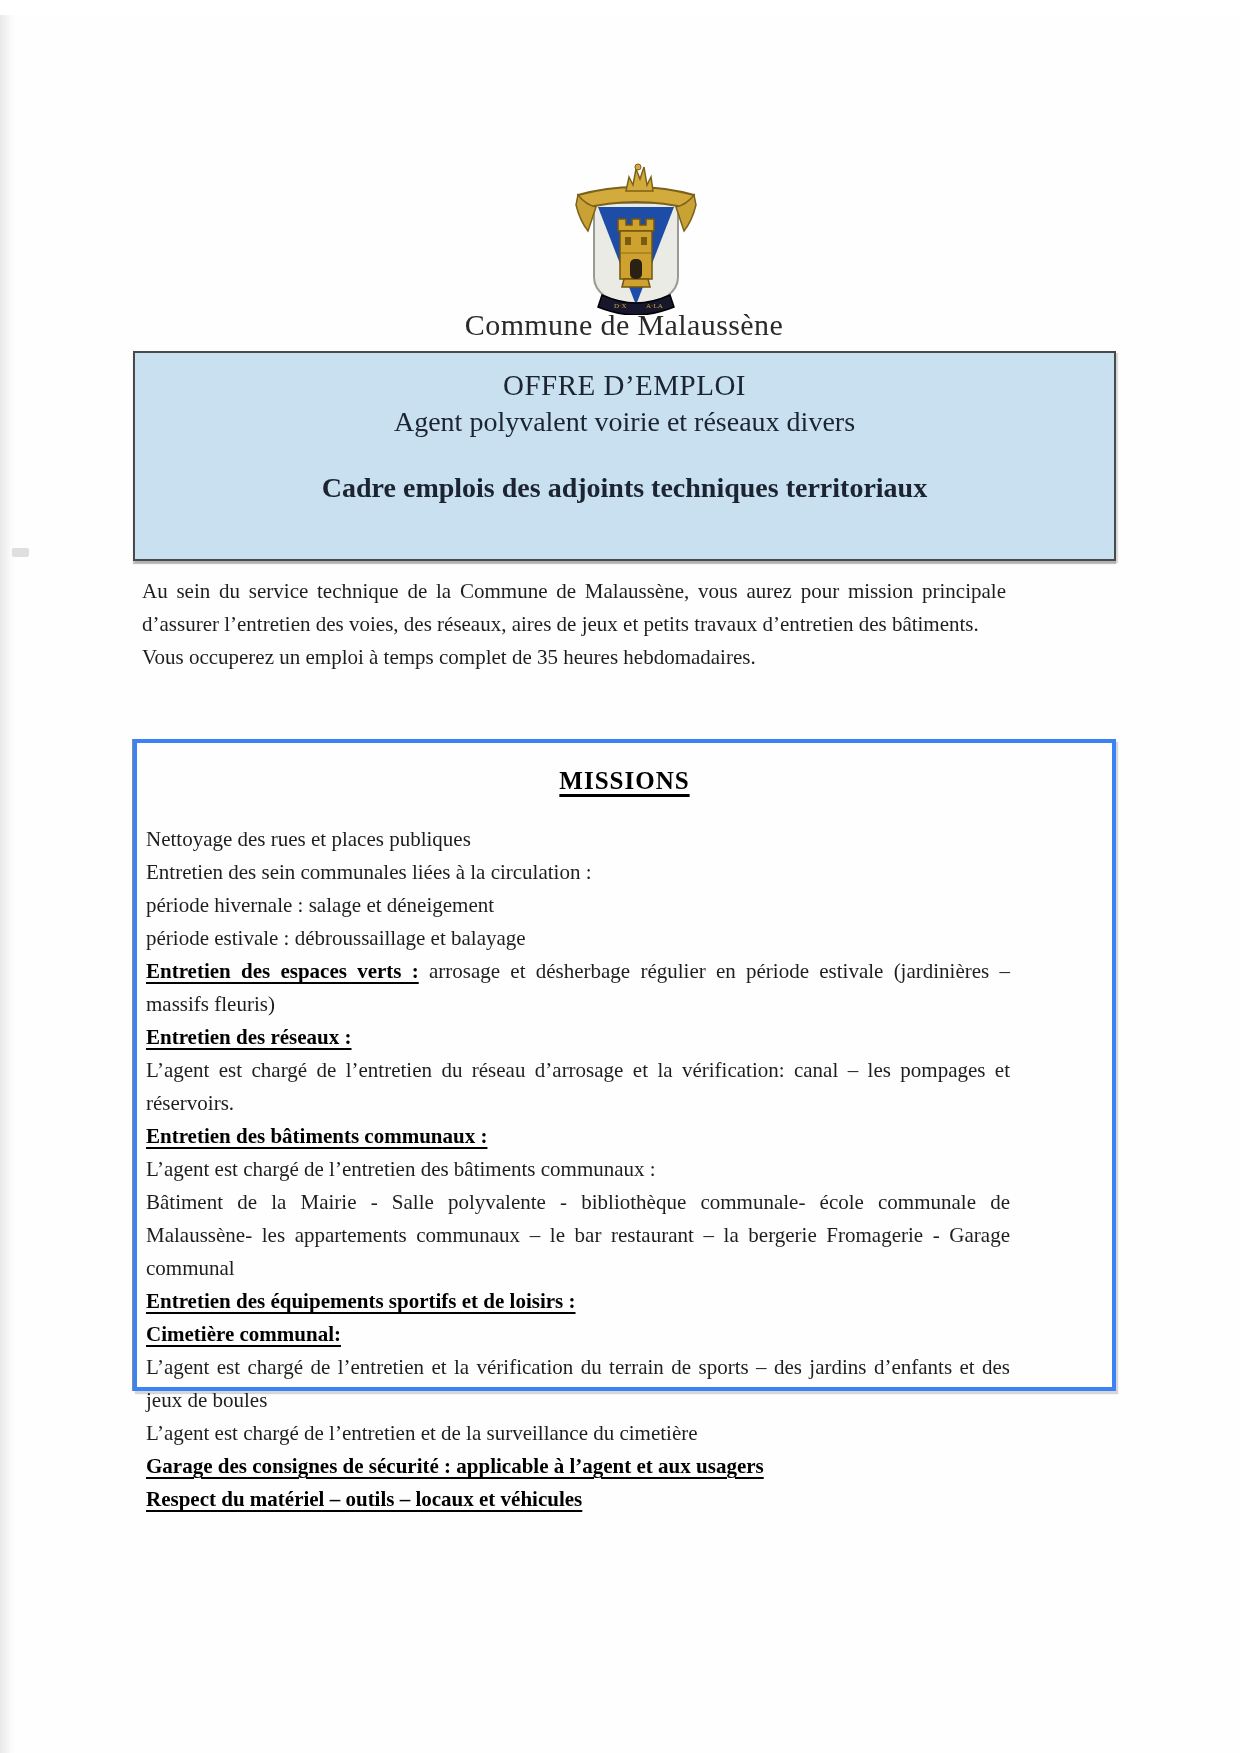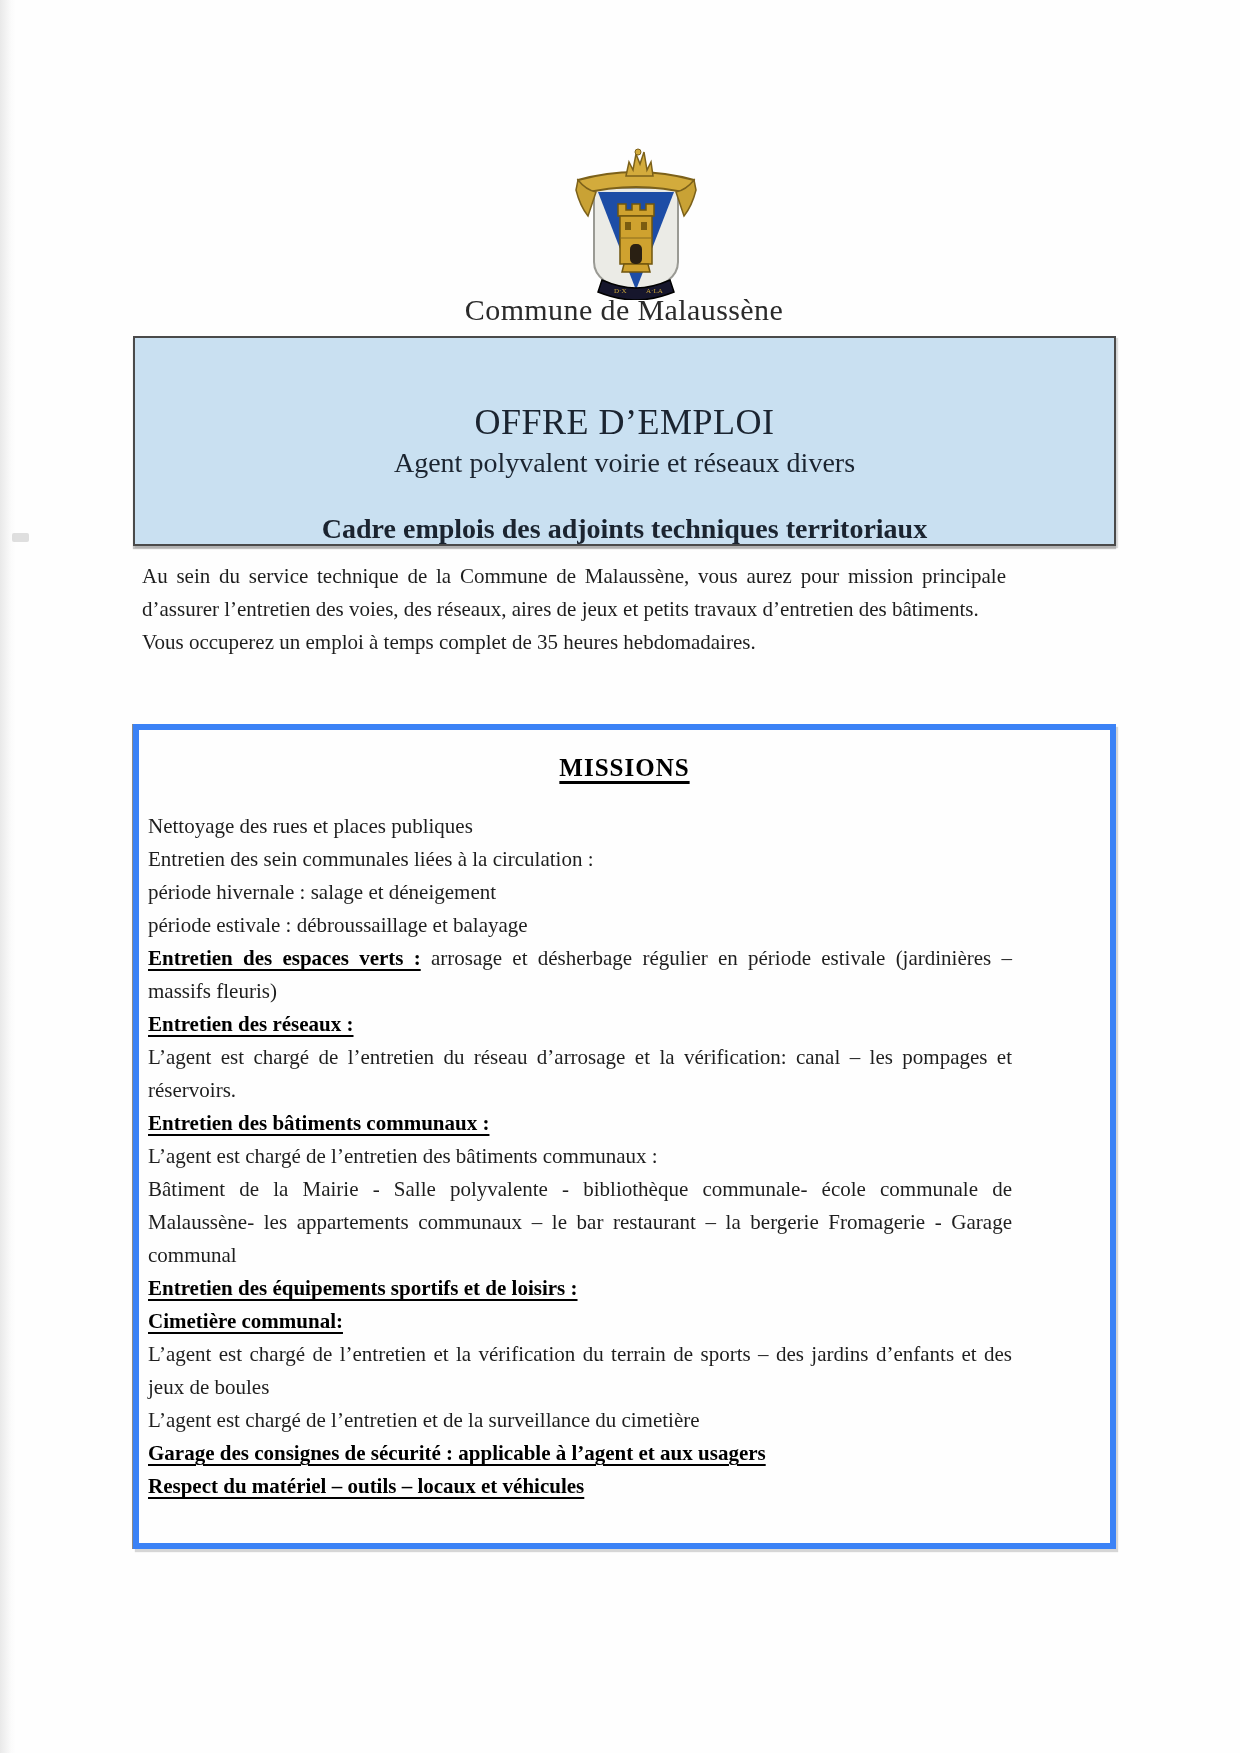--- a/index.html
+++ b/index.html
@@ -2,21 +2,21 @@
 <html><head>
 <meta charset="utf-8">
 <style>
   * { margin:0; padding:0; box-sizing:border-box; }
   html,body { background:#ffffff; }
   body {
     width:1240px; height:1753px; position:relative;
     font-family:"Liberation Serif", serif;
     color:#1e1e1e; overflow:hidden;
   }
-  .page { position:absolute; inset:0; background:#fefefe; }
+  .page { position:absolute; inset:0; background:#fefefe;margin-top:15px; }
   
   .scan-edge {
     position:absolute; left:0; top:0; width:16px; height:100%;
     background:linear-gradient(to right, #e9e9e9, #fbfbfb 70%, #fefefe);
   }
   .scan-speck {
     position:absolute; left:12px; top:533px; width:17px; height:9px;
     background:#c4c4c4; opacity:.55; border-radius:2px;
   }
   
@@ -26,31 +26,31 @@
     position:absolute; left:0; top:293px; width:1248px;
     text-align:center; font-size:30px; letter-spacing:.4px; color:#2a2a2a;
   }
   
   .header-box {
     position:absolute; left:133px; top:336px; width:983px; height:210px;
     background:#c9e0f1; border:2px solid #4a4a4a;
     box-shadow:0 3px 1px rgba(125,125,125,.45), 2px 2px 1px rgba(125,125,125,.25);
     text-align:center; color:#1b2430;
   }
-  .hb-line1 { padding-top:63px; font-size:36px; letter-spacing:.5px; }
+  .hb-line1 { padding-top:16px; font-size:29px; letter-spacing:.5px; }
   .hb-line2 { margin-top:4px; font-size:28px; }
   .hb-line3 { margin-top:34px; font-size:28px; font-weight:bold; }
   
   .intro { position:absolute; left:142px; top:560px; width:864px;
            font-size:21px; line-height:33px; }
   .intro .p1 { text-align:justify; }
   
   .missions-box {
-    position:absolute; left:133px; top:724px; width:983px; height:825px;
-    border:6px solid #3b82f6; background:#fefefe;
+    position:absolute; left:133px; top:724px; width:983px; height:652px;
+    border:4px solid #3b82f6; background:#fefefe;
     box-shadow:2px 3px 1px rgba(140,140,140,.35), -1px 0 0 #8a8a8a;
   }
   .missions-title { text-align:center; margin-top:24px; font-size:25px; font-weight:bold; }
   .missions-title span {
     text-decoration:underline; text-decoration-thickness:2.5px;
     text-underline-offset:5px; letter-spacing:1px; color:#000;
   }
   .missions-body { margin:28px 0 0 9px; width:864px; font-size:21px; line-height:33px; }
   .m-item { }
   .m-just { text-align:justify; }

